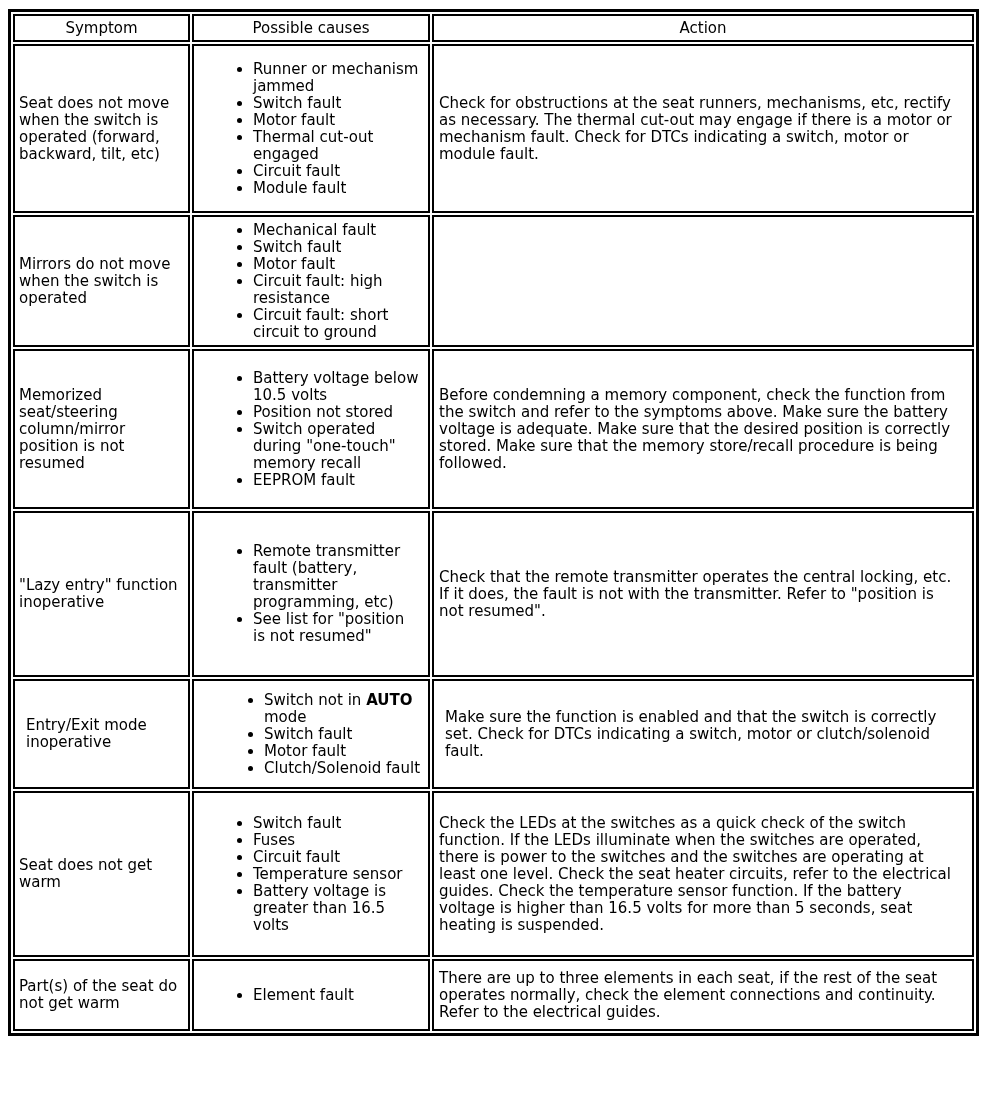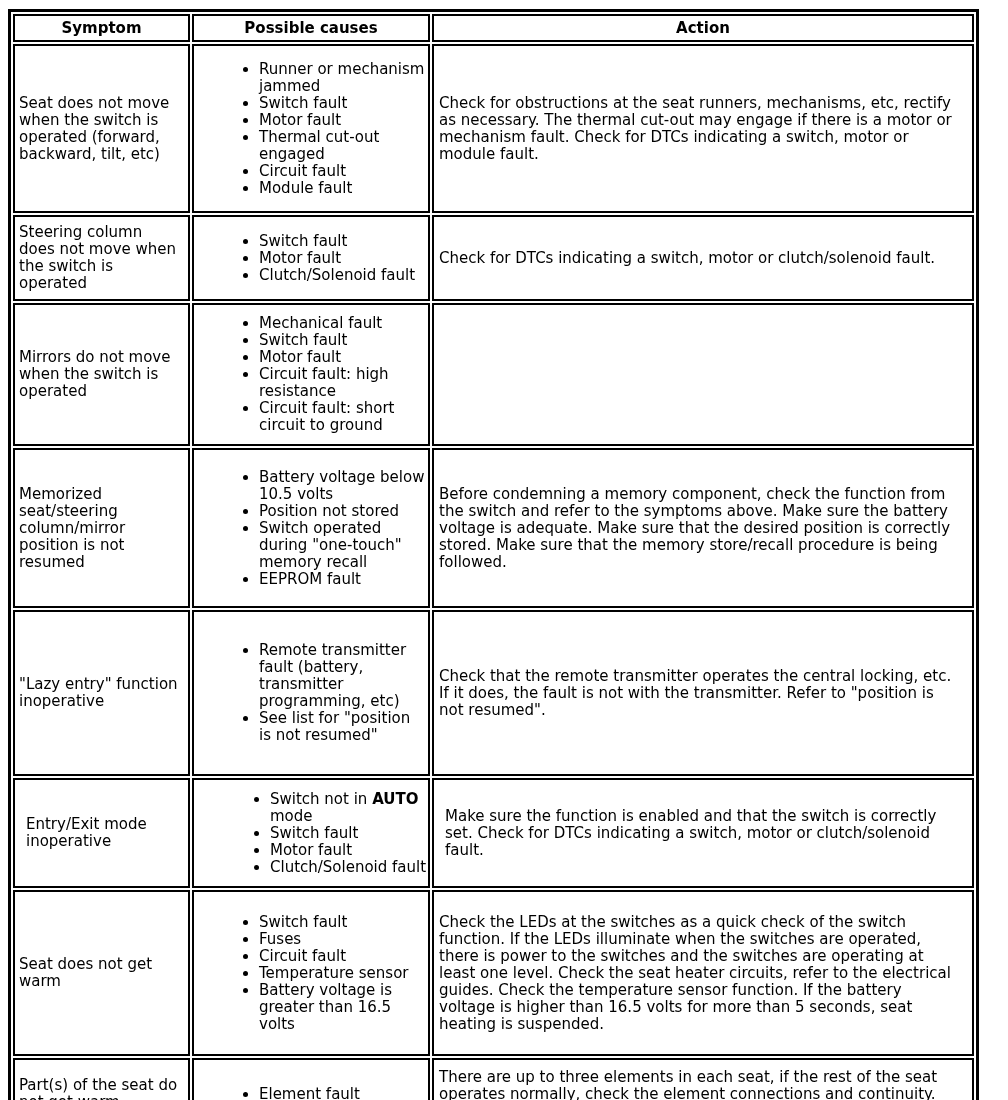--- a/index.html
+++ b/index.html
@@ -30,35 +30,35 @@
     box-sizing: border-box;
     border: 2px solid #000000;
     vertical-align: middle;
     overflow: hidden;
     background: #ffffff;
   }
   col.c1 { width: 177px; }
   col.c2 { width: 238px; }
   col.c3 { width: 542px; }
   table.trouble th {
-    font-weight: bold;
+    font-weight: normal;
     text-align: center;
     height: 28px;
     padding: 2px;
     font-size: 15px;
   }
   td.symptom {
     padding: 2px 10px 2px 4px;
     text-align: left;
   }
   td.causes {
     padding: 2px 0;
   }
   td.causes ul {
-    margin: 8px;
+    margin: 2px;
     padding: 0 0 0 57px;
     width: 167px;
     list-style: disc outside;
   }
   td.causes li {
     margin: 0;
     padding: 0;
   }
   td.action {
     padding: 2px 13px 2px 5px;
@@ -97,31 +97,20 @@
             <ul>
               <li>Runner or mechanism jammed</li>
               <li>Switch fault</li>
               <li>Motor fault</li>
               <li>Thermal cut-out engaged</li>
               <li>Circuit fault</li>
               <li>Module fault</li>
             </ul>
           </td>
         <td class="action">Check for obstructions at the seat runners, mechanisms, etc, rectify as necessary. The thermal cut-out may engage if there is a motor or mechanism fault. Check for DTCs indicating a switch, motor or module fault.</td>
-      </tr>
-      <tr class="r2">
-        <td class="symptom">Steering column does not move when the switch is operated</td>
-        <td class="causes">
-            <ul>
-              <li>Switch fault</li>
-              <li>Motor fault</li>
-              <li>Clutch/Solenoid fault</li>
-            </ul>
-          </td>
-        <td class="action">Check for DTCs indicating a switch, motor or clutch/solenoid fault.</td>
       </tr>
       <tr class="r3">
         <td class="symptom">Mirrors do not move when the switch is operated</td>
         <td class="causes">
             <ul>
               <li>Mechanical fault</li>
               <li>Switch fault</li>
               <li>Motor fault</li>
               <li>Circuit fault: high resistance</li>
               <li>Circuit fault: short circuit to ground</li>

